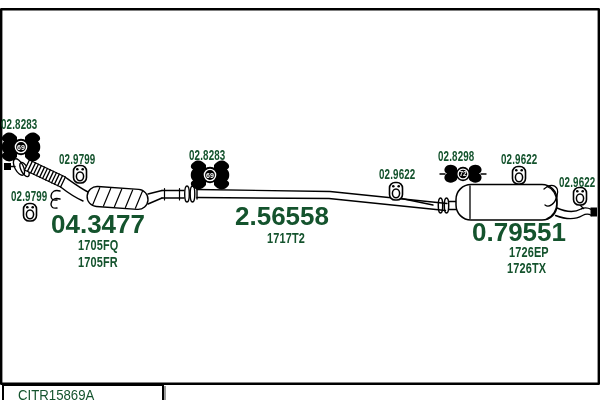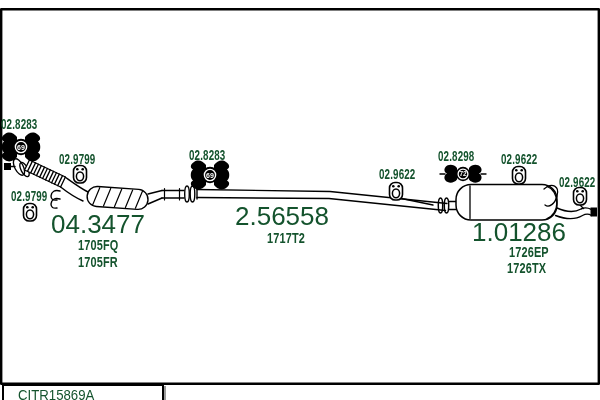--- a/index.html
+++ b/index.html
@@ -10,21 +10,21 @@
   .art{position:absolute;left:0;top:0;width:600px;height:400px;}
   .lbl{
     position:absolute;font-size:14px;font-weight:700;line-height:1;
     transform:scaleX(0.70);transform-origin:left top;white-space:nowrap;letter-spacing:0.2px;
   }
   .sub{
     position:absolute;font-size:14px;font-weight:700;line-height:1;
     transform:scaleX(0.78);transform-origin:left top;white-space:nowrap;letter-spacing:0.2px;
   }
   .big{
-    position:absolute;font-size:26px;font-weight:400;line-height:1;
+    position:absolute;font-size:26px;font-weight:700;line-height:1;
     white-space:nowrap;letter-spacing:0px;
   }
   .codebox{
     position:absolute;left:2px;top:376px;width:144px;height:17px;
     background:#fff;border:2px solid #000;box-shadow:2px 2px 0 #9a9a9a;
     display:flex;align-items:center;padding-left:14px;
   }
   .codebox span{
     font-size:15px;font-weight:400;line-height:1;
     transform:scaleX(0.88);transform-origin:left center;white-space:nowrap;
@@ -145,21 +145,21 @@
   <div class="lbl" style="left:501px;top:144px">02.9622</div>
   <div class="lbl" style="left:559px;top:167px">02.9622</div>
 
   <div class="big" style="left:51px;top:203px">04.3477</div>
   <div class="sub" style="left:78px;top:230px">1705FQ</div>
   <div class="sub" style="left:78px;top:247px">1705FR</div>
 
   <div class="big" style="left:235px;top:195px">2.56558</div>
   <div class="sub" style="left:267px;top:223px">1717T2</div>
 
-  <div class="big" style="left:472px;top:211px">1.01286</div>
+  <div class="big" style="left:472px;top:211px">0.79551</div>
   <div class="sub" style="left:509px;top:237px">1726EP</div>
   <div class="sub" style="left:507px;top:253px">1726TX</div>
 
   <div class="codebox">
     <span>CITR15869A</span>
   </div>
 
 </div>
 
 </body></html>

